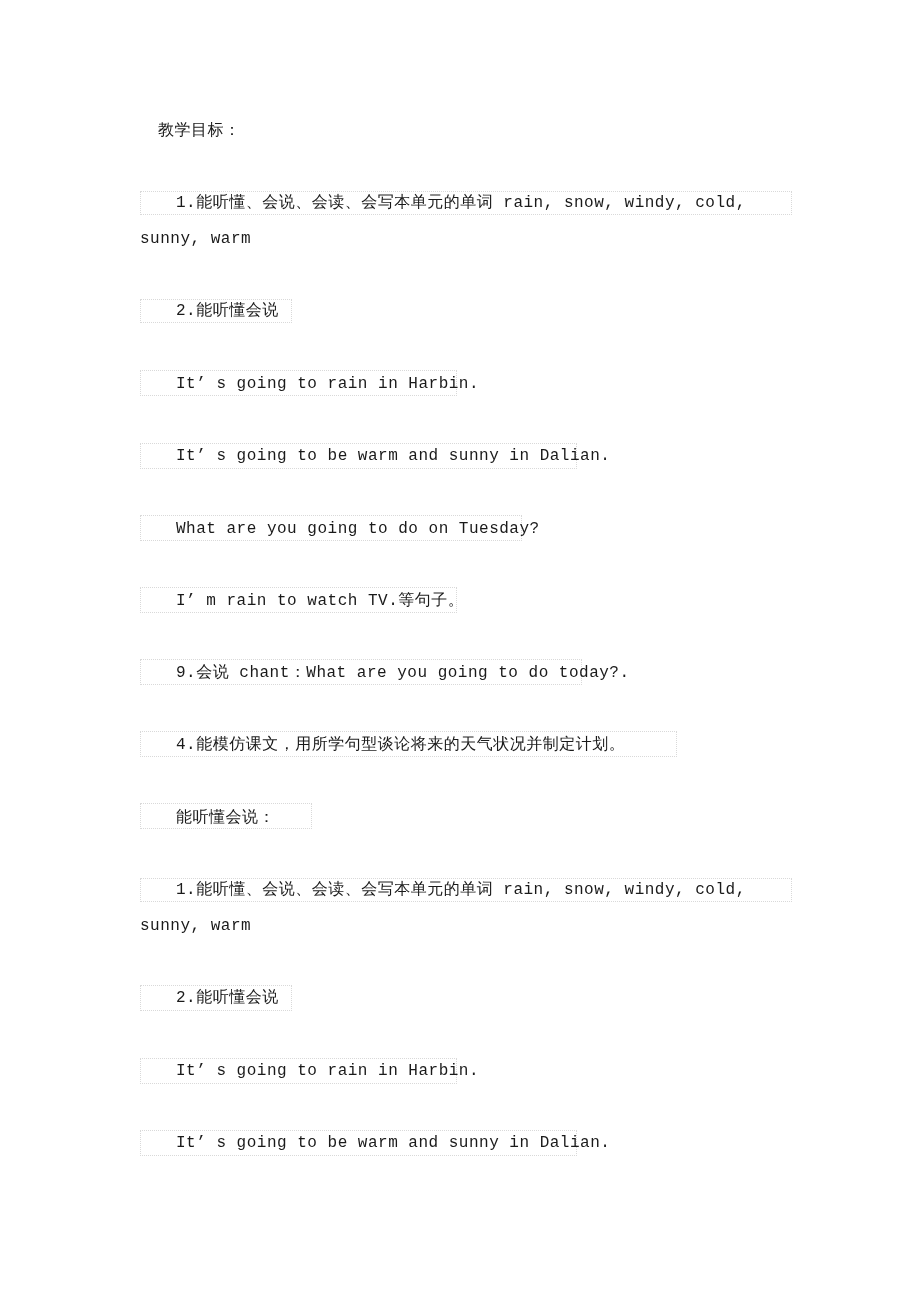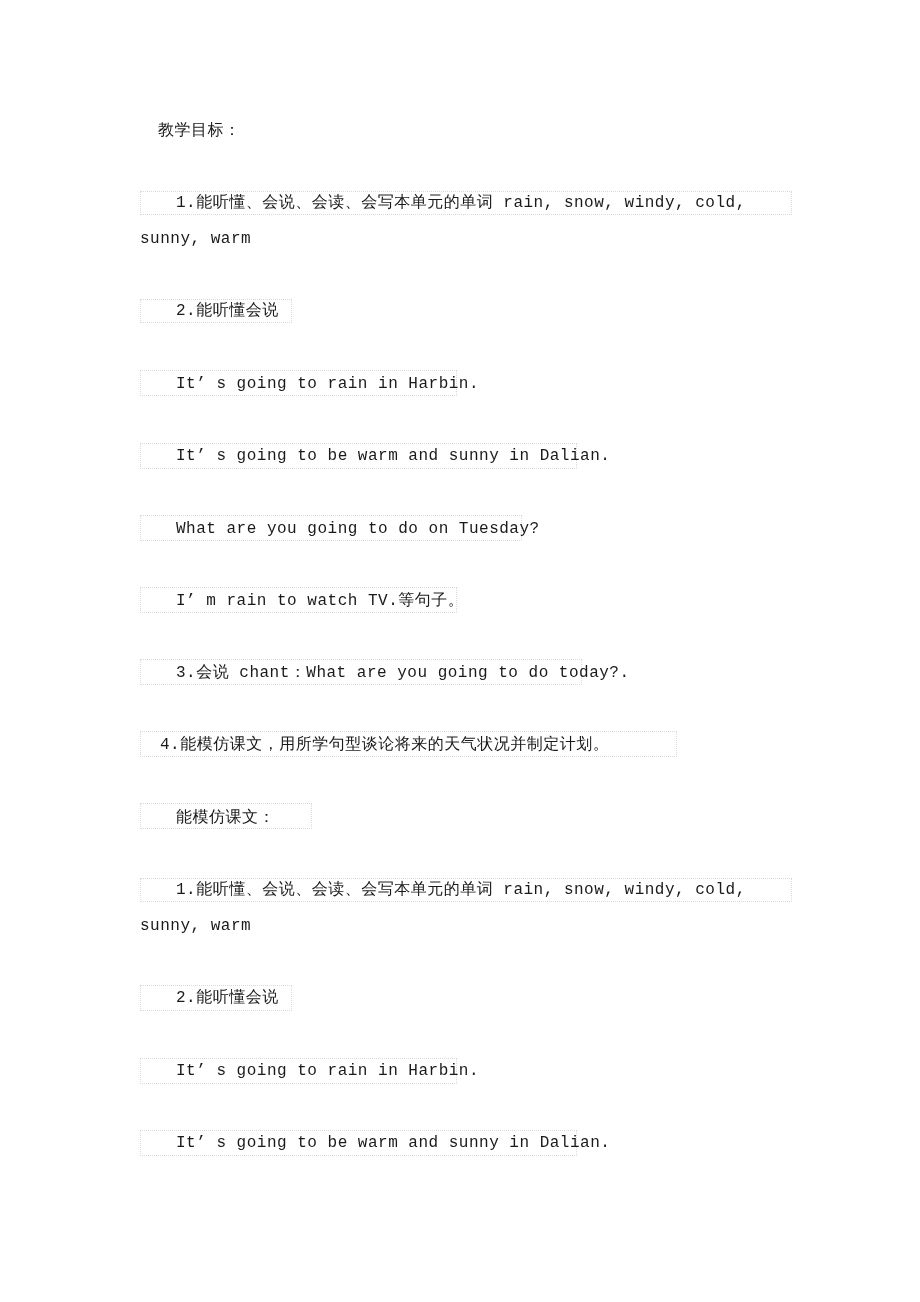--- a/index.html
+++ b/index.html
@@ -77,29 +77,29 @@
 
 <div class="line" style="left:176px;top:519px;">
   <span class="txt">What are you going to do on Tuesday?</span>
 </div>
 
 <div class="line" style="left:176px;top:591px;">
   <span class="txt">I’ m rain to watch TV.等句子。</span>
 </div>
 
 <div class="line" style="left:176px;top:663px;">
-  <span class="txt">3.会说 chant：What are you going to do today?.</span>
+  <span class="txt">9.会说 chant：What are you going to do today?.</span>
 </div>
 
-<div class="line" style="left:160px;top:735px;text-align:center;">
+<div class="line" style="left:176px;top:735px;text-align:center;">
   <span class="txt">4.能模仿课文，用所学句型谈论将来的天气状况并制定计划。</span>
 </div>
 
 <div class="line cjk" style="left:176px;top:807px;">
-  <span class="txt">能模仿课文：</span>
+  <span class="txt">能听懂会说：</span>
 </div>
 
 <div class="line" style="left:176px;top:880px;">
   <span class="txt">1.能听懂、会说、会读、会写本单元的单词 rain,  snow,  windy,  cold,</span>
 </div>
 <div class="line" style="left:140px;top:916px;">
   <span class="txt">sunny,  warm</span>
 </div>
 
 <div class="line" style="left:176px;top:988px;">

